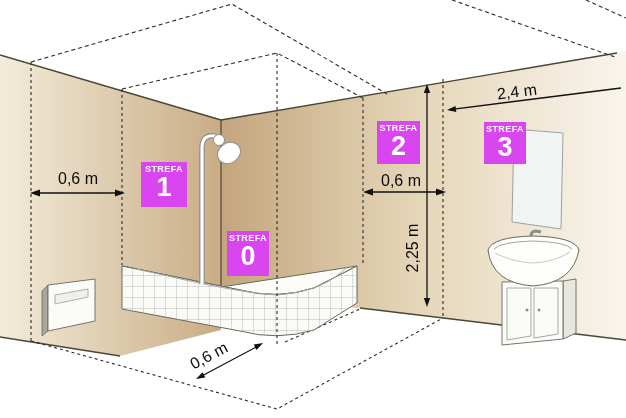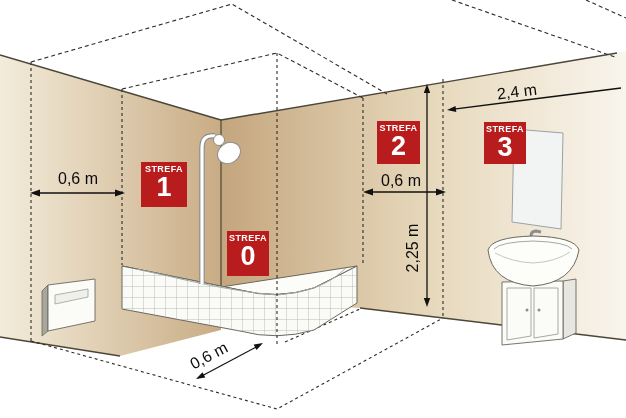--- a/index.html
+++ b/index.html
@@ -1,19 +1,19 @@
 <!DOCTYPE html>
 <html><head>
 <meta charset="utf-8">
 <style>
   html,body{margin:0;padding:0;background:#ffffff;}
   #stage{position:relative;width:626px;height:418px;background:#ffffff;overflow:hidden;
          font-family:"Liberation Sans",sans-serif;}
   #scene{position:absolute;left:0;top:0;}
-  .zlabel{position:absolute;background:#b91c1c;color:#ffffff;text-align:center;
+  .zlabel{position:absolute;background:#d946ef;color:#ffffff;text-align:center;
           box-sizing:border-box;padding-top:3px;}
   .zlabel .zt{display:block;font-size:9px;font-weight:700;letter-spacing:.4px;line-height:1.1;}
   .zlabel .zn{display:block;font-size:27px;font-weight:700;line-height:.95;}
   .dim{position:absolute;font-size:16px;color:#0b0b0b;white-space:nowrap;
        transform:translate(-50%,-50%);}
   .dim.r7{transform:translate(-50%,-50%) rotate(-7deg);}
   .dim.r90{transform:translate(-50%,-50%) rotate(-90deg);}
   .dim.r28{transform:translate(-50%,-50%) rotate(-28deg);}
 </style>
 </head>

